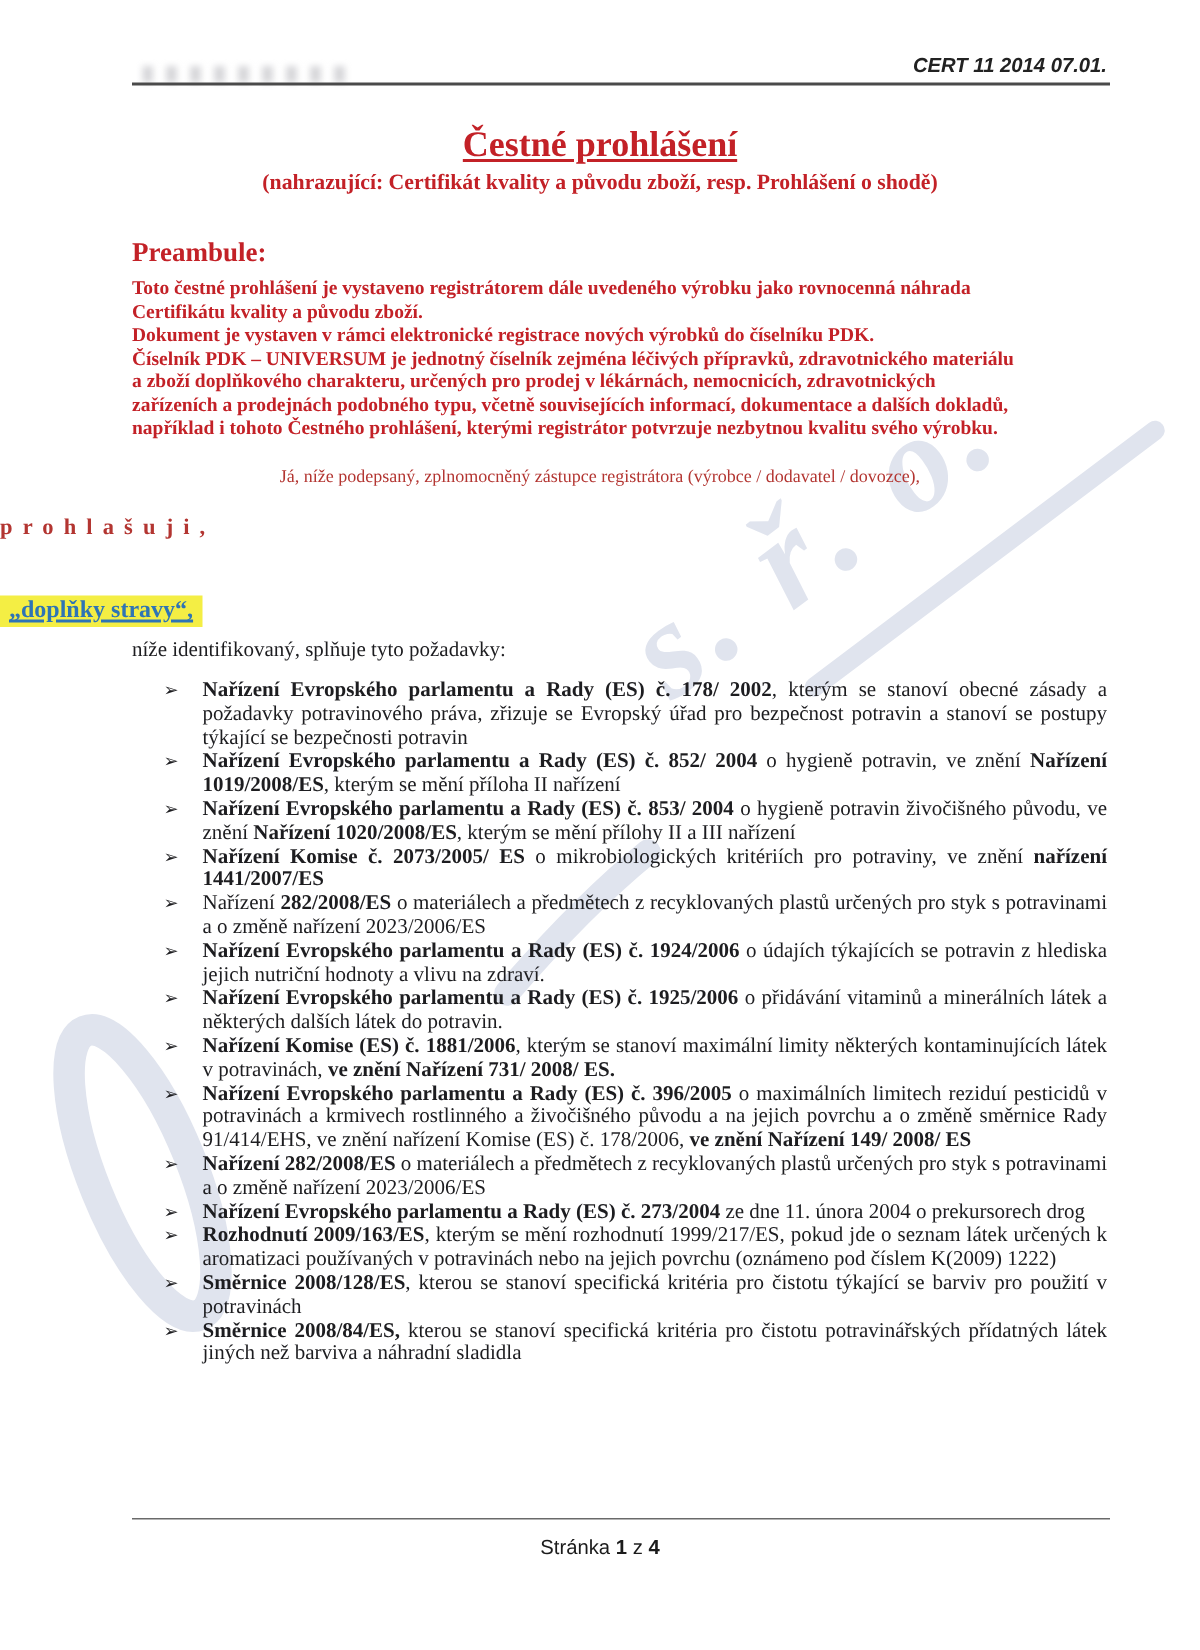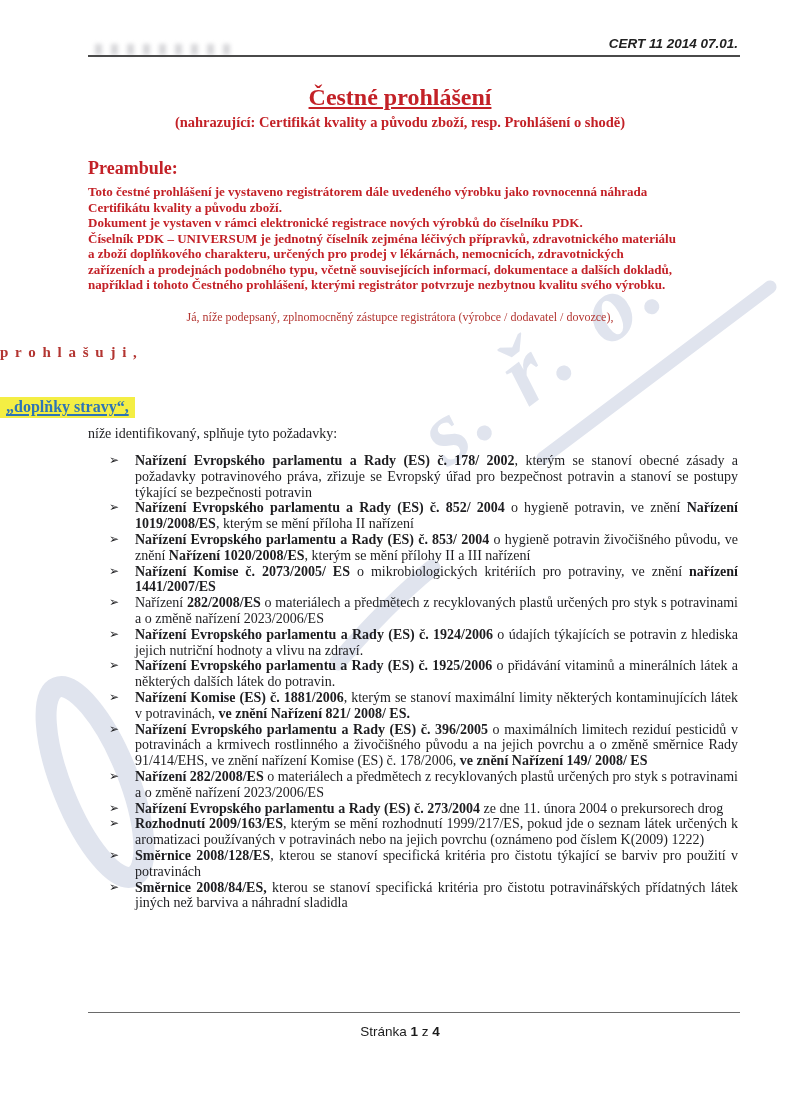--- a/index.html
+++ b/index.html
@@ -102,21 +102,21 @@
     <div class="req-intro">níže identifikovaný, splňuje tyto požadavky:</div>
 
     <ul class="reqs">
         <li><span class="bullet">➢</span><span class="bb">Nařízení Evropského parlamentu a Rady (ES) č. 178/ 2002</span><span>, kterým se stanoví obecné zásady a požadavky potravinového práva, zřizuje se Evropský úřad pro bezpečnost potravin a stanoví se postupy týkající se bezpečnosti potravin</span></li>
         <li><span class="bullet">➢</span><span class="bb">Nařízení Evropského parlamentu a Rady (ES) č. 852/ 2004</span><span> o hygieně potravin, ve znění </span><span class="bb">Nařízení 1019/2008/ES</span><span>, kterým se mění příloha II nařízení</span></li>
         <li><span class="bullet">➢</span><span class="bb">Nařízení Evropského parlamentu a Rady (ES) č. 853/ 2004</span><span> o hygieně potravin živočišného původu, ve znění </span><span class="bb">Nařízení 1020/2008/ES</span><span>, kterým se mění přílohy II a III nařízení</span></li>
         <li><span class="bullet">➢</span><span class="bb">Nařízení Komise č. 2073/2005/ ES</span><span> o mikrobiologických kritériích pro potraviny, ve znění </span><span class="bb">nařízení 1441/2007/ES</span></li>
         <li><span class="bullet">➢</span><span>Nařízení </span><span class="bb">282/2008/ES</span><span> o materiálech a předmětech z recyklovaných plastů určených pro styk s potravinami a o změně nařízení 2023/2006/ES</span></li>
         <li><span class="bullet">➢</span><span class="bb">Nařízení Evropského parlamentu a Rady (ES) č. 1924/2006</span><span> o údajích týkajících se potravin z hlediska jejich nutriční hodnoty a vlivu na zdraví.</span></li>
         <li><span class="bullet">➢</span><span class="bb">Nařízení Evropského parlamentu a Rady (ES) č. 1925/2006</span><span> o přidávání vitaminů a minerálních látek a některých dalších látek do potravin.</span></li>
-        <li><span class="bullet">➢</span><span class="bb">Nařízení Komise (ES) č. 1881/2006</span><span>, kterým se stanoví maximální limity některých kontaminujících látek v potravinách, </span><span class="bb">ve znění Nařízení 821/ 2008/ ES.</span></li>
+        <li><span class="bullet">➢</span><span class="bb">Nařízení Komise (ES) č. 1881/2006</span><span>, kterým se stanoví maximální limity některých kontaminujících látek v potravinách, </span><span class="bb">ve znění Nařízení 731/ 2008/ ES.</span></li>
         <li><span class="bullet">➢</span><span class="bb">Nařízení Evropského parlamentu a Rady (ES) č. 396/2005</span><span> o maximálních limitech reziduí pesticidů v potravinách a krmivech rostlinného a živočišného původu a na jejich povrchu a o změně směrnice Rady 91/414/EHS, ve znění nařízení Komise (ES) č. 178/2006, </span><span class="bb">ve znění Nařízení 149/ 2008/ ES</span></li>
         <li><span class="bullet">➢</span><span class="bb">Nařízení 282/2008/ES</span><span> o materiálech a předmětech z recyklovaných plastů určených pro styk s potravinami a o změně nařízení 2023/2006/ES</span></li>
         <li><span class="bullet">➢</span><span class="bb">Nařízení Evropského parlamentu a Rady (ES) č. 273/2004</span><span> ze dne 11. února 2004 o prekursorech drog</span></li>
         <li><span class="bullet">➢</span><span class="bb">Rozhodnutí 2009/163/ES</span><span>, kterým se mění rozhodnutí 1999/217/ES, pokud jde o seznam látek určených k aromatizaci používaných v potravinách nebo na jejich povrchu (oznámeno pod číslem K(2009) 1222)</span></li>
         <li><span class="bullet">➢</span><span class="bb">Směrnice 2008/128/ES</span><span>, kterou se stanoví specifická kritéria pro čistotu týkající se barviv pro použití v potravinách</span></li>
         <li><span class="bullet">➢</span><span class="bb">Směrnice 2008/84/ES,</span><span> kterou se stanoví specifická kritéria pro čistotu potravinářských přídatných látek jiných než barviva a náhradní sladidla</span></li>
       </ul>
 
     <div class="f-rule"></div>
     <div class="f-text">

